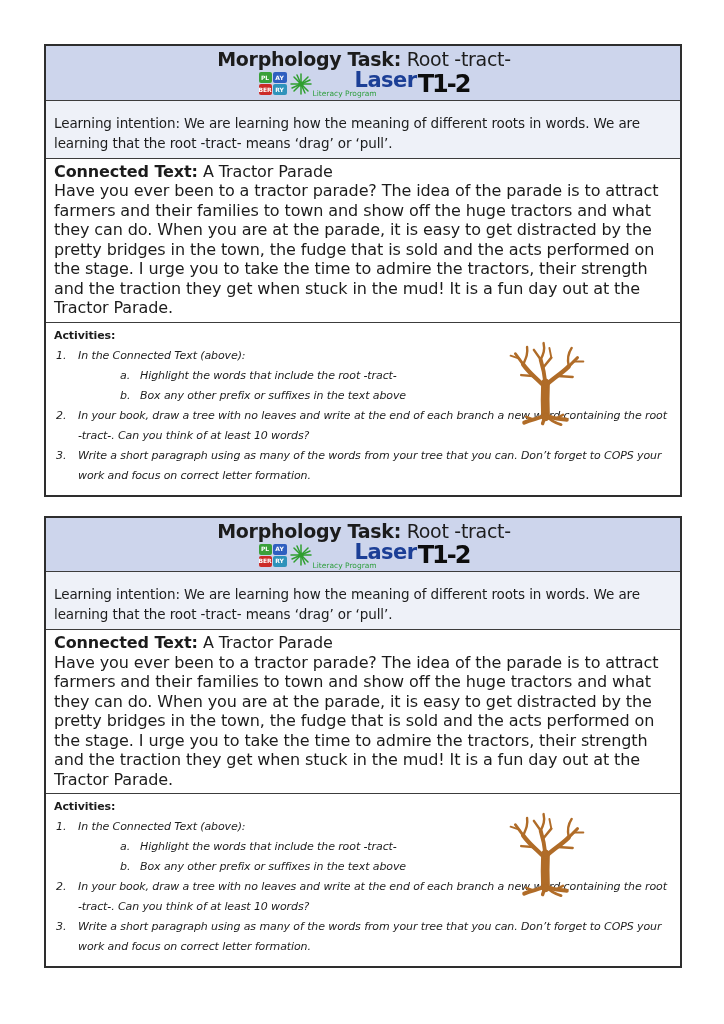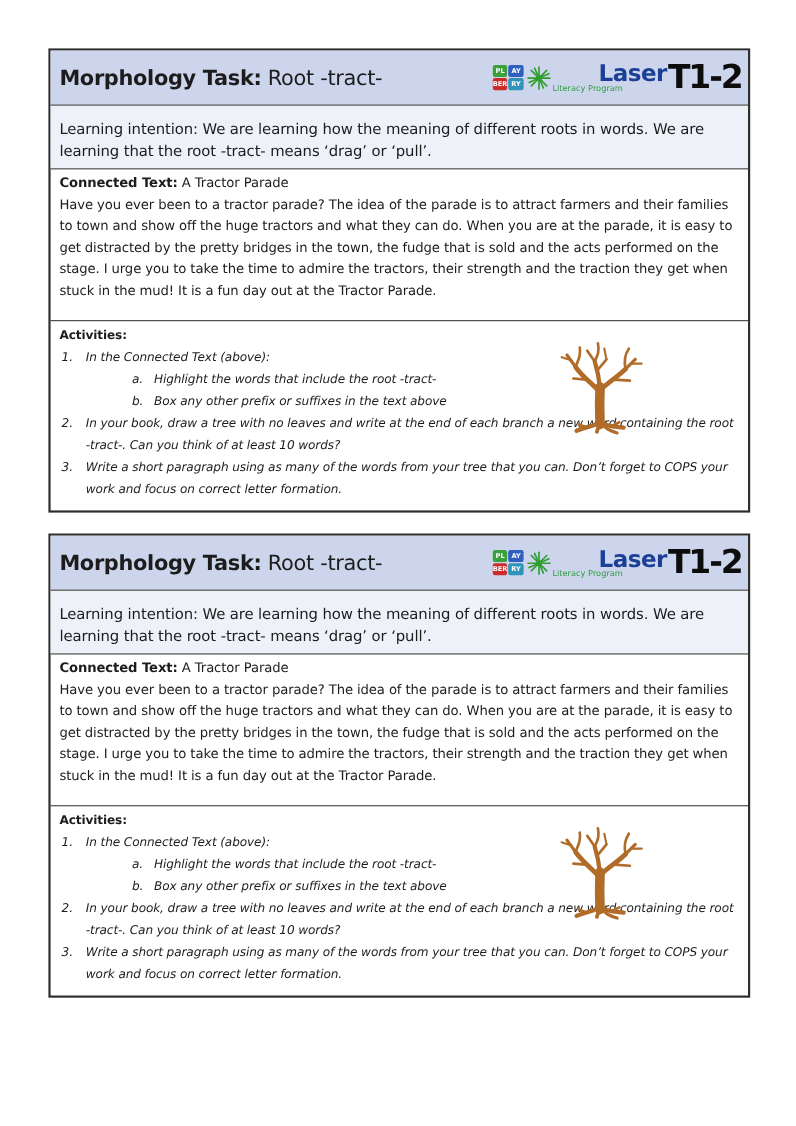--- a/index.html
+++ b/index.html
@@ -14,21 +14,21 @@
   }
   .page { padding: 44px 42px 0 44px; }
   .ws {
     width: 638px;
     border: 2px solid #2e2e2e;
     background: #ffffff;
   }
   .ws + .ws { margin-top: 19px; }
 
   .row { border-top: 1px solid #3c3c3c; }
-  .row:first-child { border-top: none; }
+  .row:first-child { border-top: none; flex-direction: column; }
 
   
   .header-row {
     background: #cdd5ec;
     min-height: 49px;
     display: flex;
     align-items: center;
     justify-content: space-between;
     padding: 2px 6px 2px 8px;
   }
@@ -56,37 +56,37 @@
     line-height: 1;
   }
   .tile-pl  { background: #3aa03a; }
   .tile-ay  { background: #2f5fc0; }
   .tile-ber { background: #cc2b28; }
   .tile-ry  { background: #2f93bb; }
   .burst { width: 24px; height: 24px; margin-right: -3px; position: relative; z-index: 1; }
   .laser-col { display: flex; flex-direction: column; line-height: 1; }
   .laser-name { color: #1c3f96; font-weight: bold; font-size: 21px; letter-spacing: -0.5px; margin-left: 45px; }
   .laser-tag  { color: #2f9e3f; font-size: 7.5px; margin: -1px 0 0 3px; white-space: nowrap; }
-  .level { font-size: 30px; font-weight: 900; letter-spacing: -2px; color: #0d0d0d; margin-left: 1px; line-height: 1; }
+  .level { font-size: 24px; font-weight: 900; letter-spacing: -2px; color: #0d0d0d; margin-left: 1px; line-height: 1; }
 
   
   .intent-row {
     background: #eef1f8;
     min-height: 46px;
     padding: 12px 8px 5px 8px;
     font-size: 13.5px;
     line-height: 20px;
     letter-spacing: -0.1px;
   }
 
   
   .connected-row {
     min-height: 138px;
     padding: 3px 8px 4px 8px;
-    font-size: 12px;
+    font-size: 16px;
     line-height: 19.5px;
     letter-spacing: -0.1px;
   }
   .ct-label { font-weight: bold; }
 
   
   .activities-row {
     min-height: 173px;
     padding: 3px 8px 5px 8px;
     font-size: 11px;

